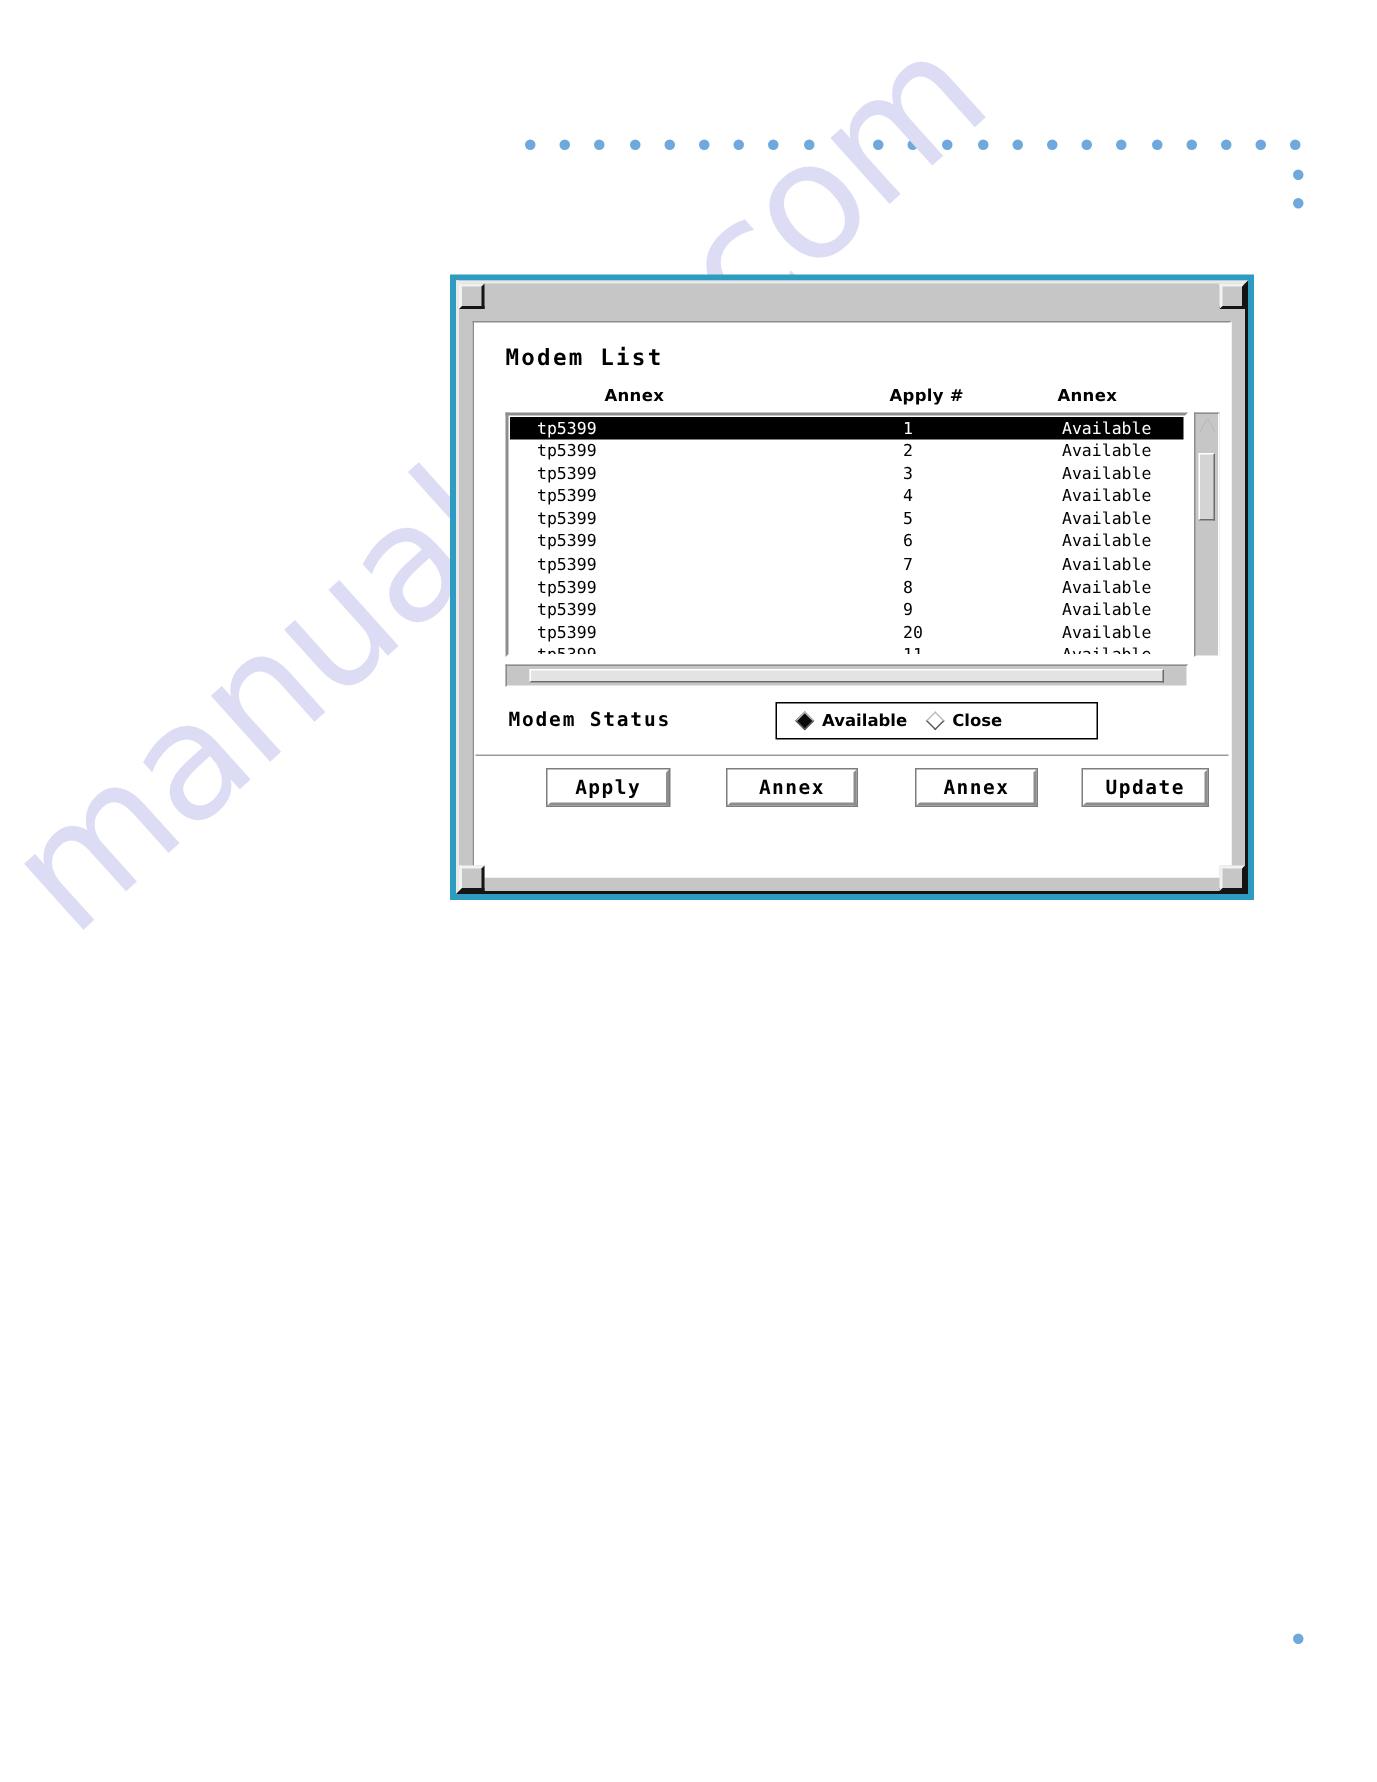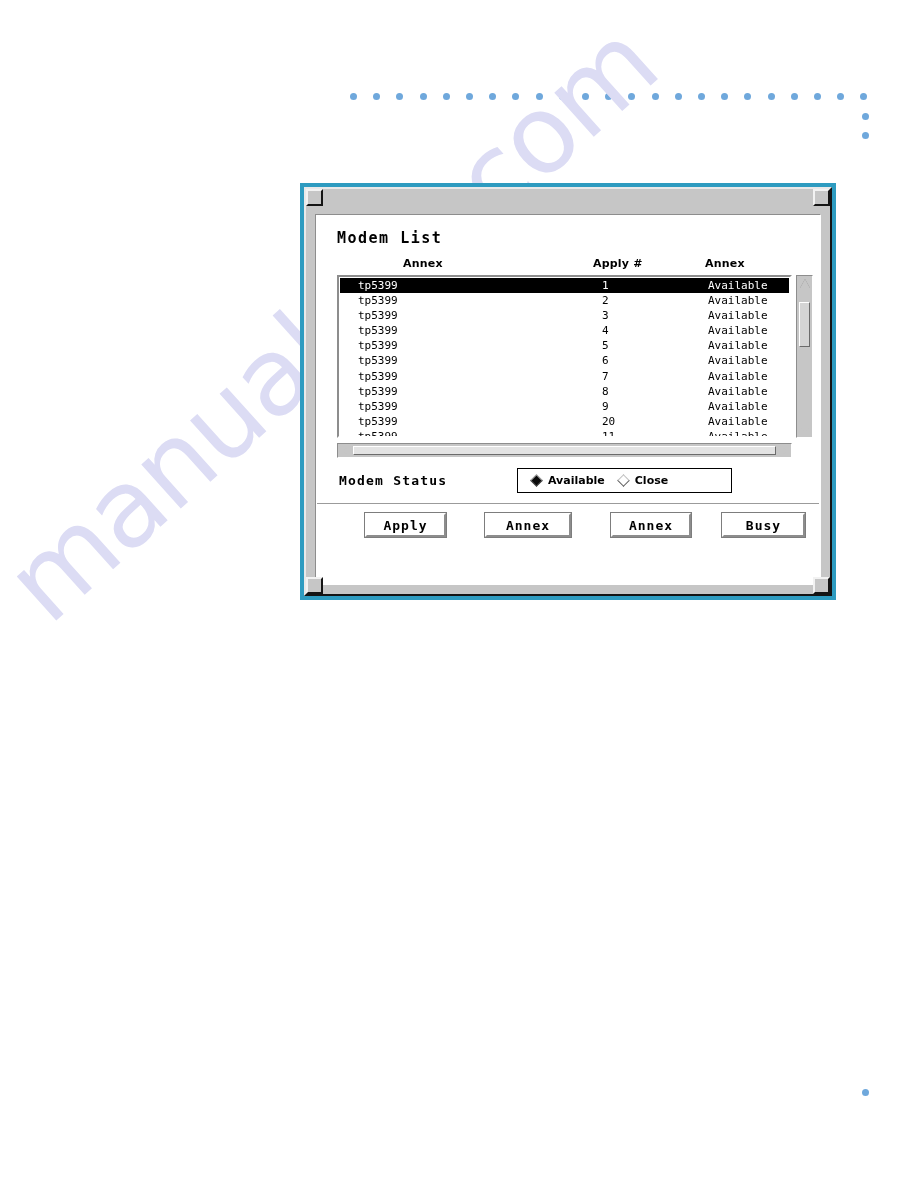--- a/index.html
+++ b/index.html
@@ -554,18 +554,18 @@
           </div>
         </div>
       </div>
 
       <div id="separator"></div>
 
       <div id="button-row">
         <div class="dlg-btn" id="btn-apply">Apply</div>
         <div class="dlg-btn" id="btn-update">Annex</div>
         <div class="dlg-btn" id="btn-help">Annex</div>
-        <div class="dlg-btn" id="btn-close">Busy</div>
+        <div class="dlg-btn" id="btn-close">Update</div>
       </div>
 
     </div>
   </div>
 </div>
 
 </body></html>

